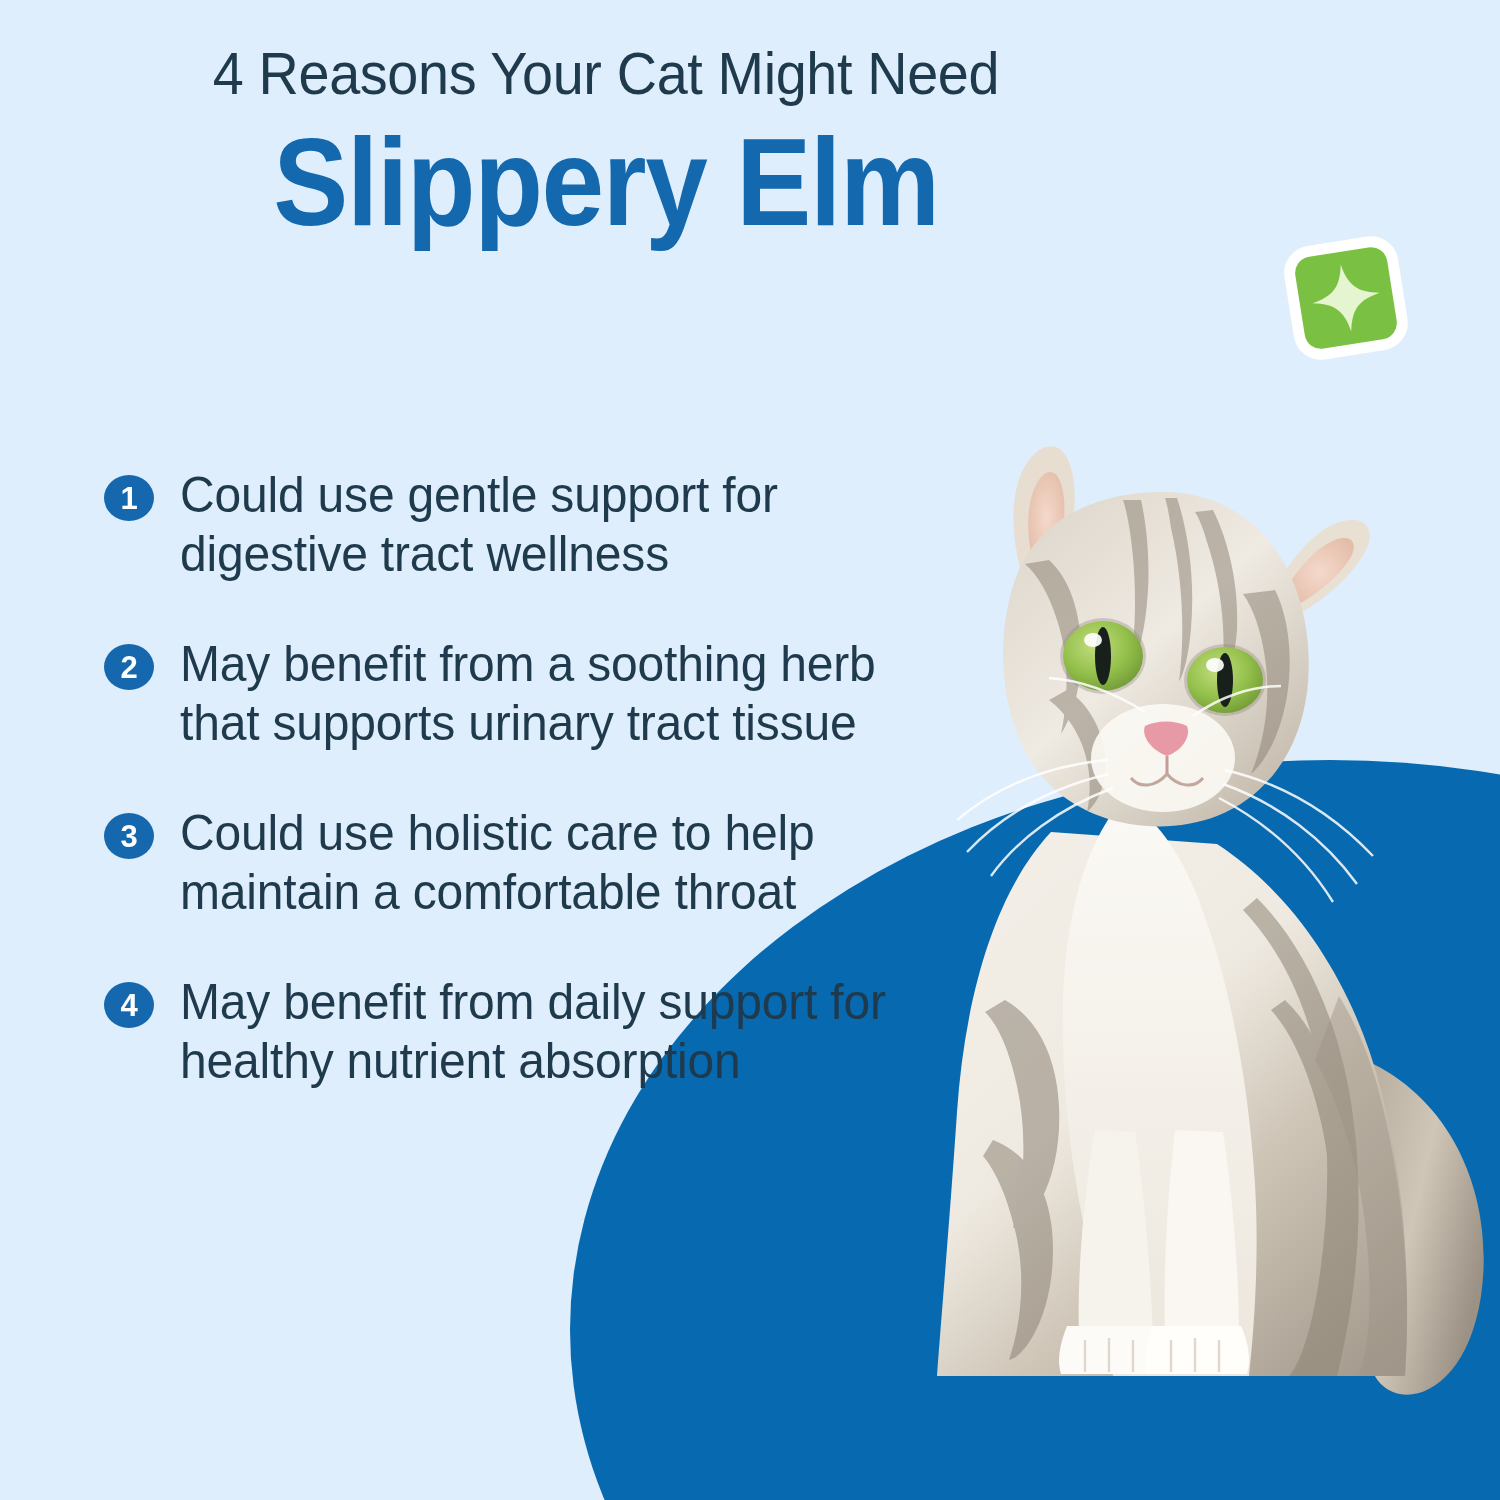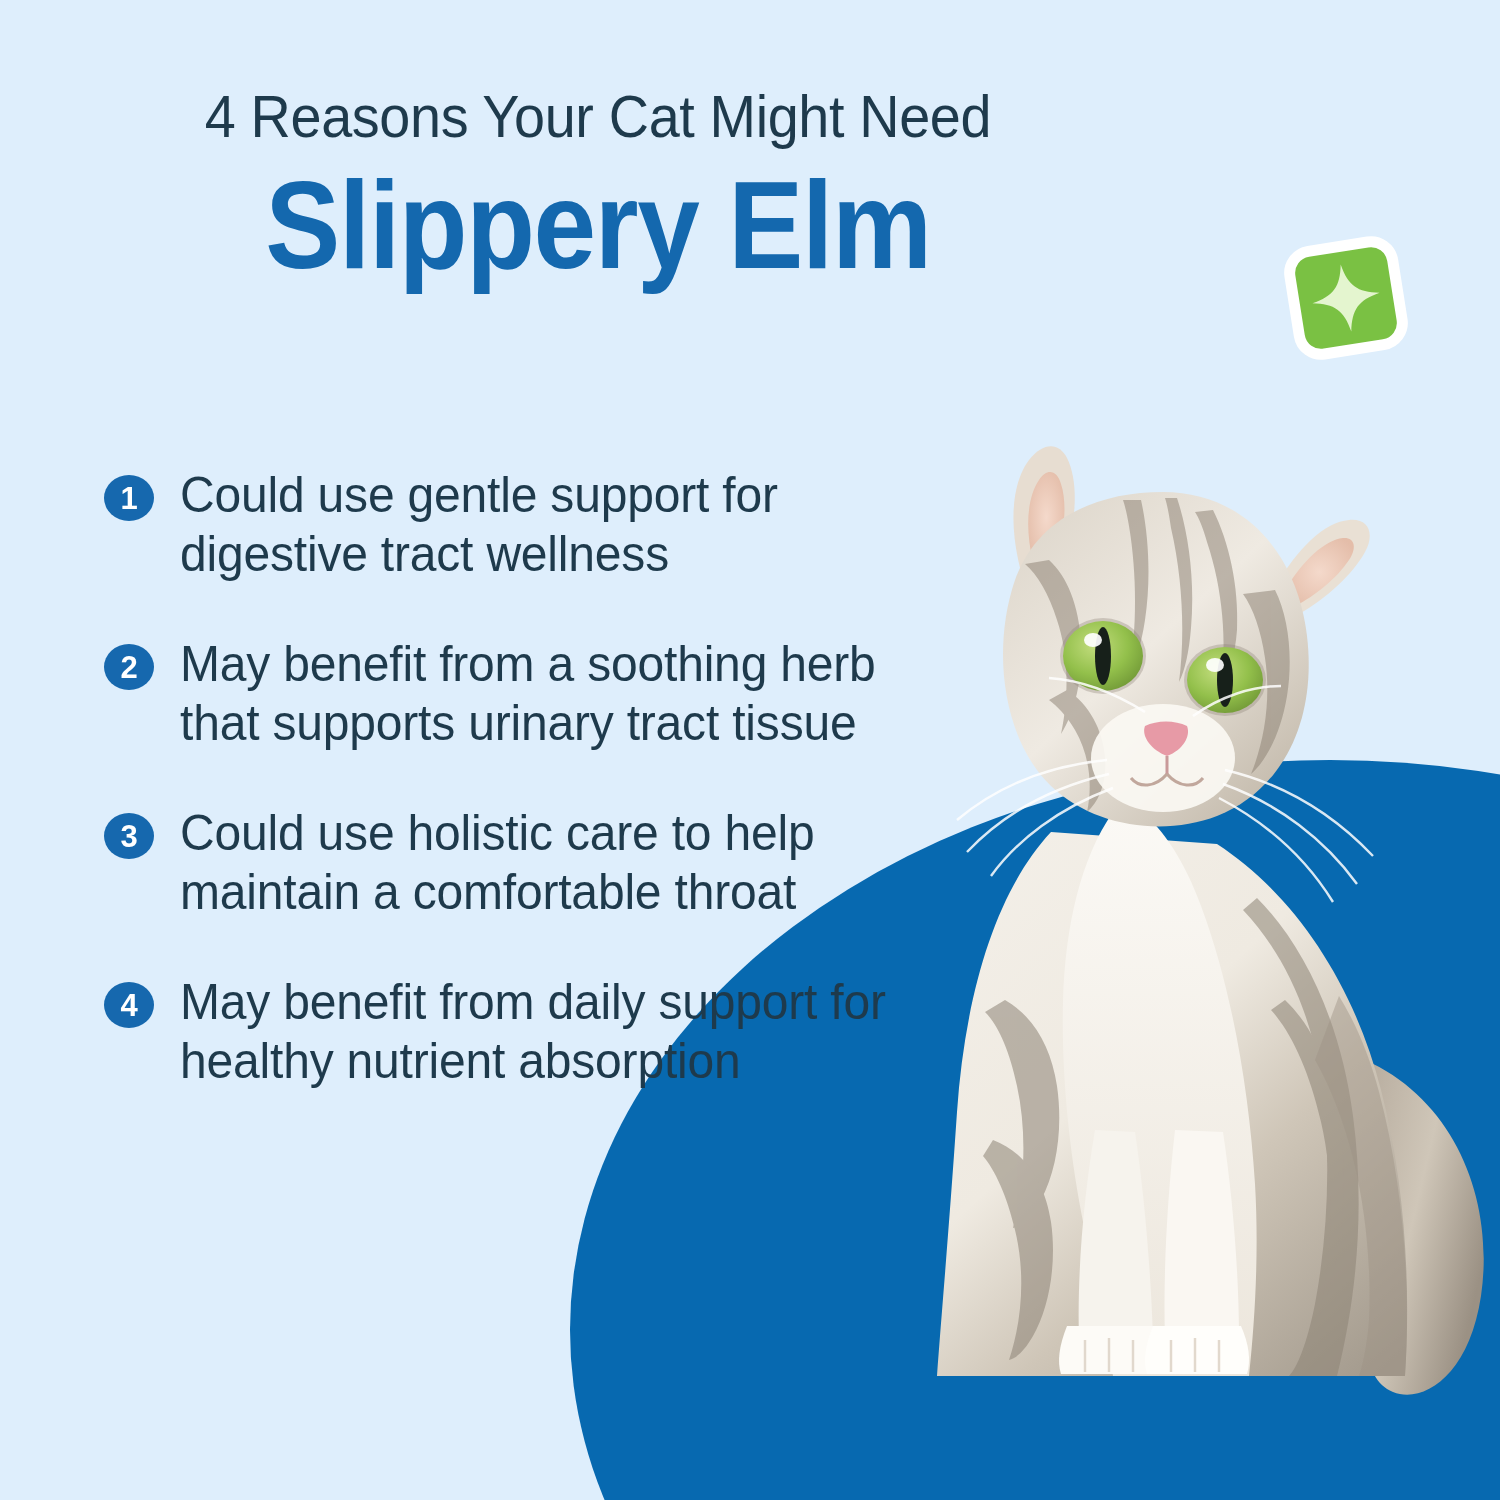--- a/index.html
+++ b/index.html
@@ -22,24 +22,24 @@
     inset: 0;
     width: 1500px;
     height: 1500px;
     pointer-events: none;
   }
 
   
   .header {
     position: absolute;
     top: 0;
-    left: 4px;
+    left: 12px;
     width: 1188px;
     text-align: center;
-    padding-top: 86px;
+    padding-top: 43px;
   }
   .eyebrow {
     font-family: "Liberation Sans Narrow", "Liberation Sans", sans-serif;
     font-size: 60px;
     line-height: 1.04;
     font-weight: 400;
     letter-spacing: -0.4px;
     color: #1e3a4c;
     transform: scaleX(0.93);
     transform-origin: center top;

